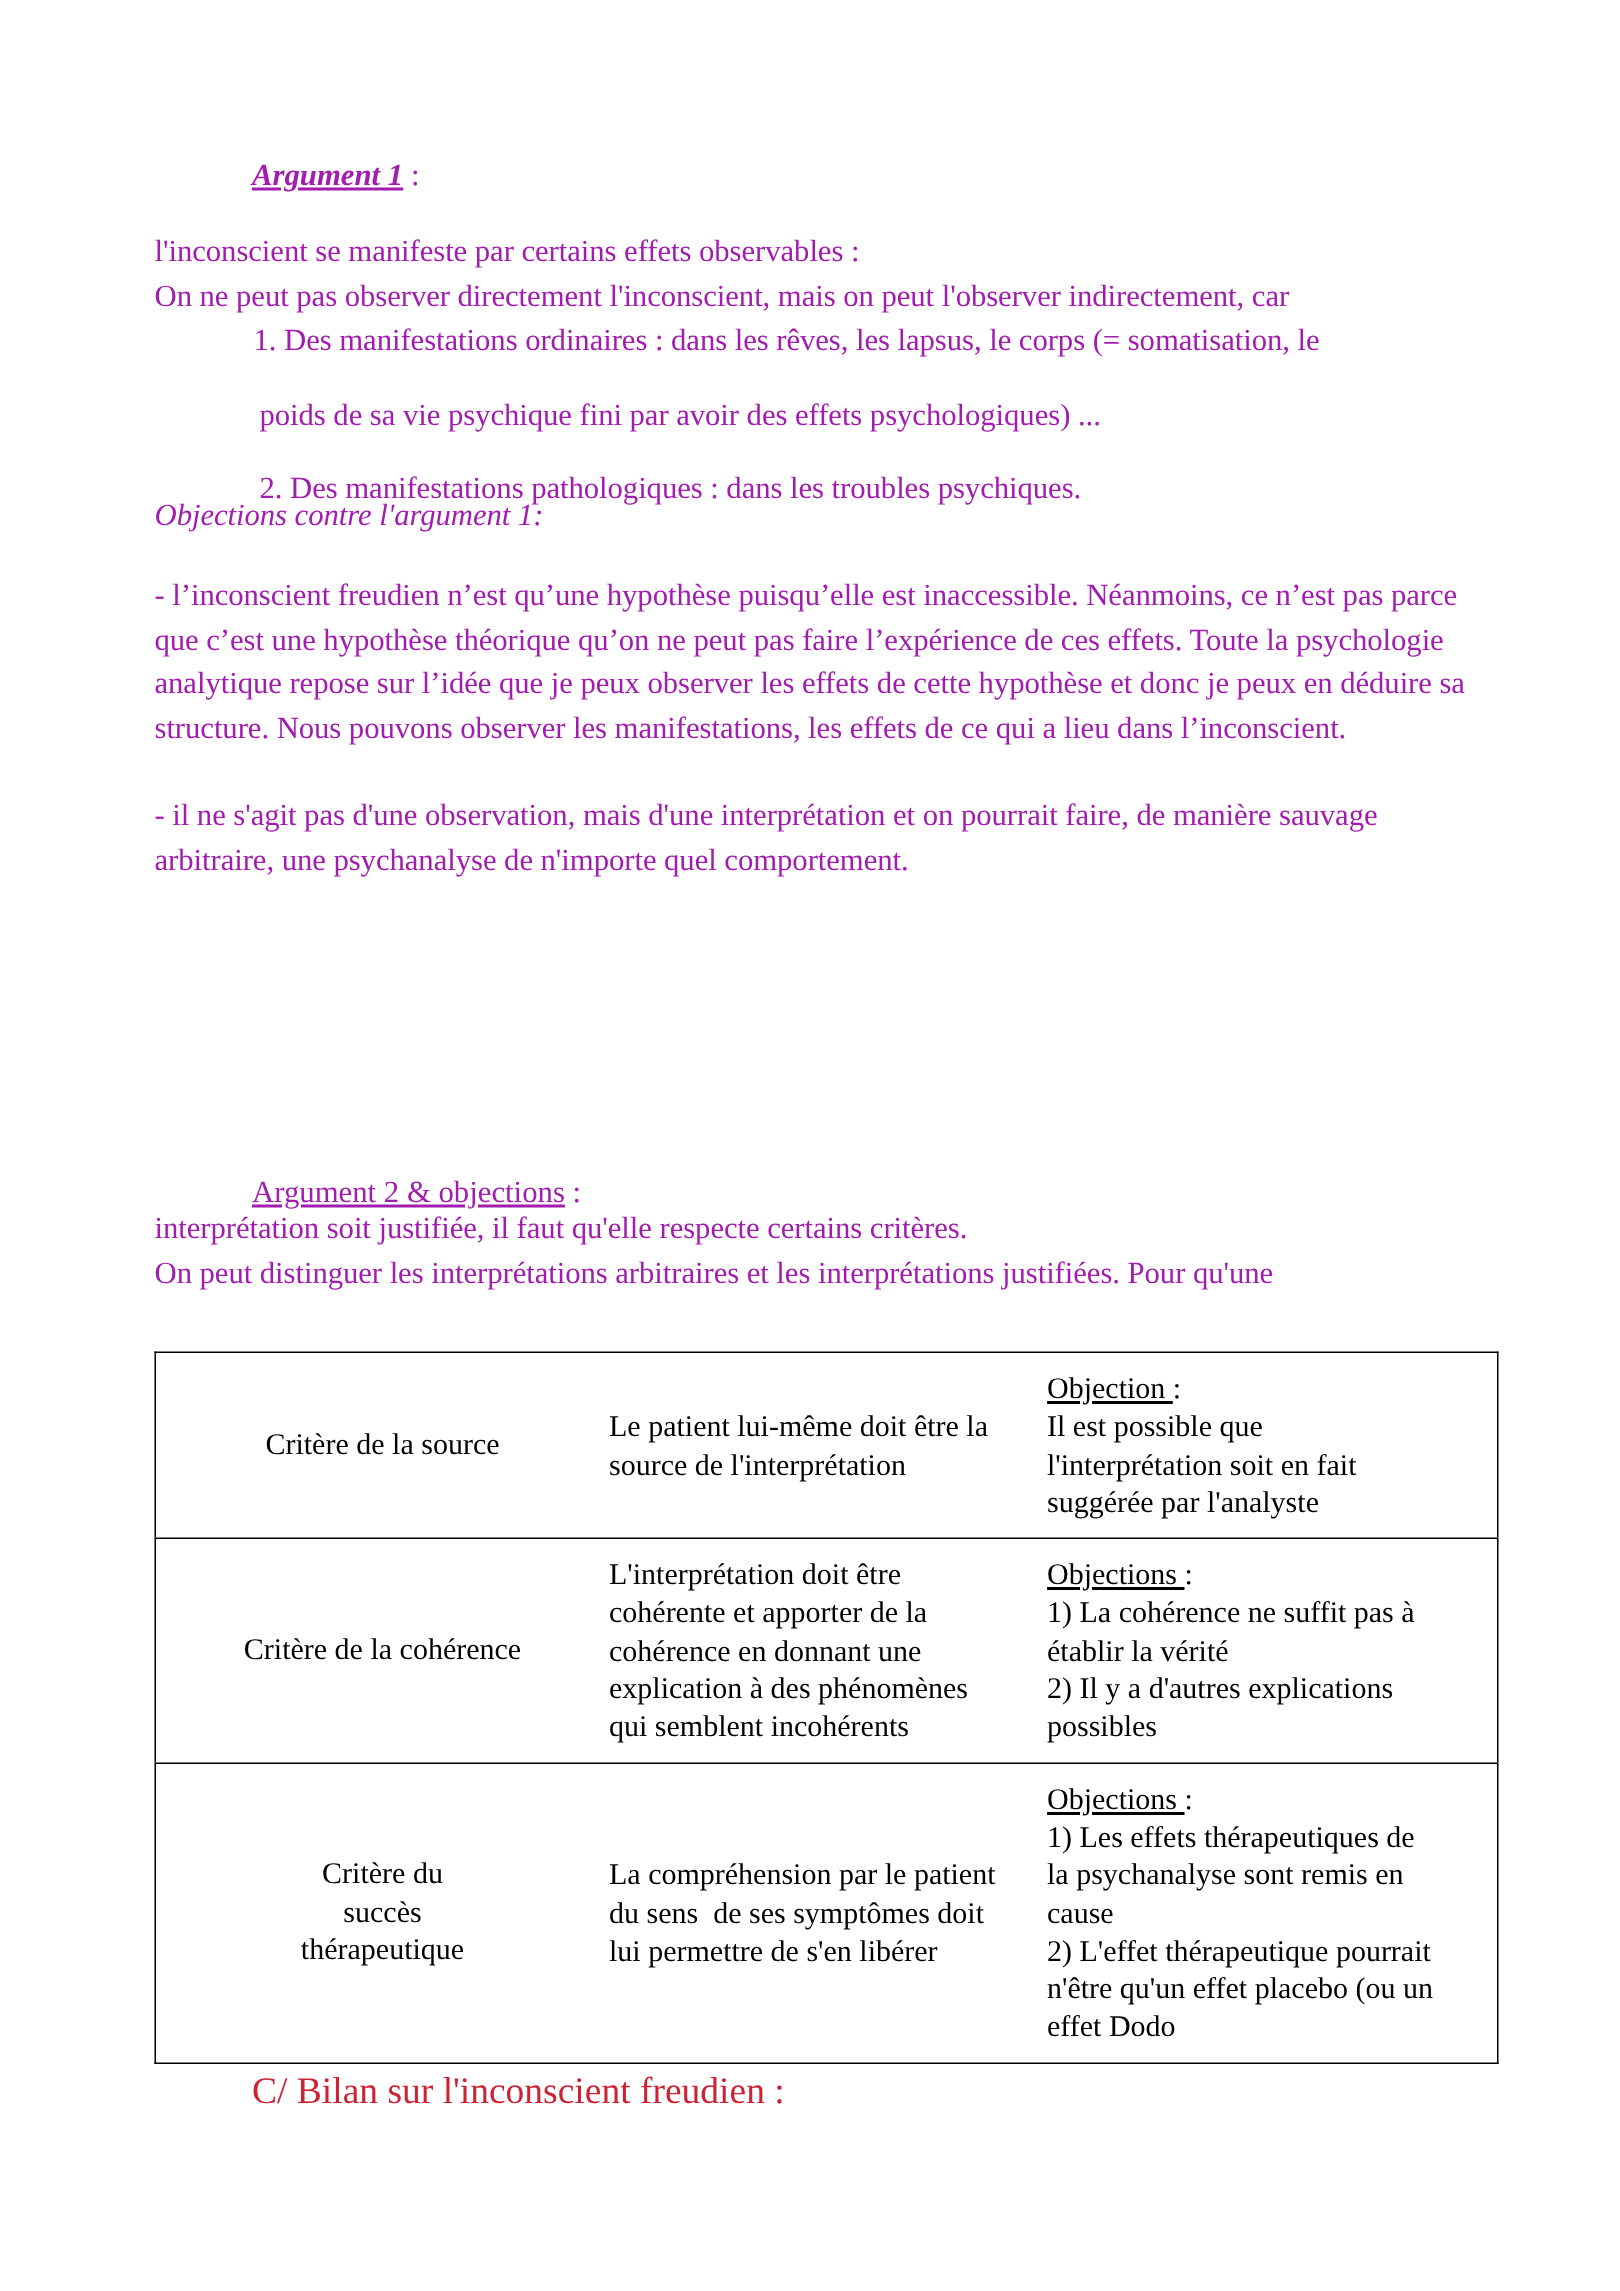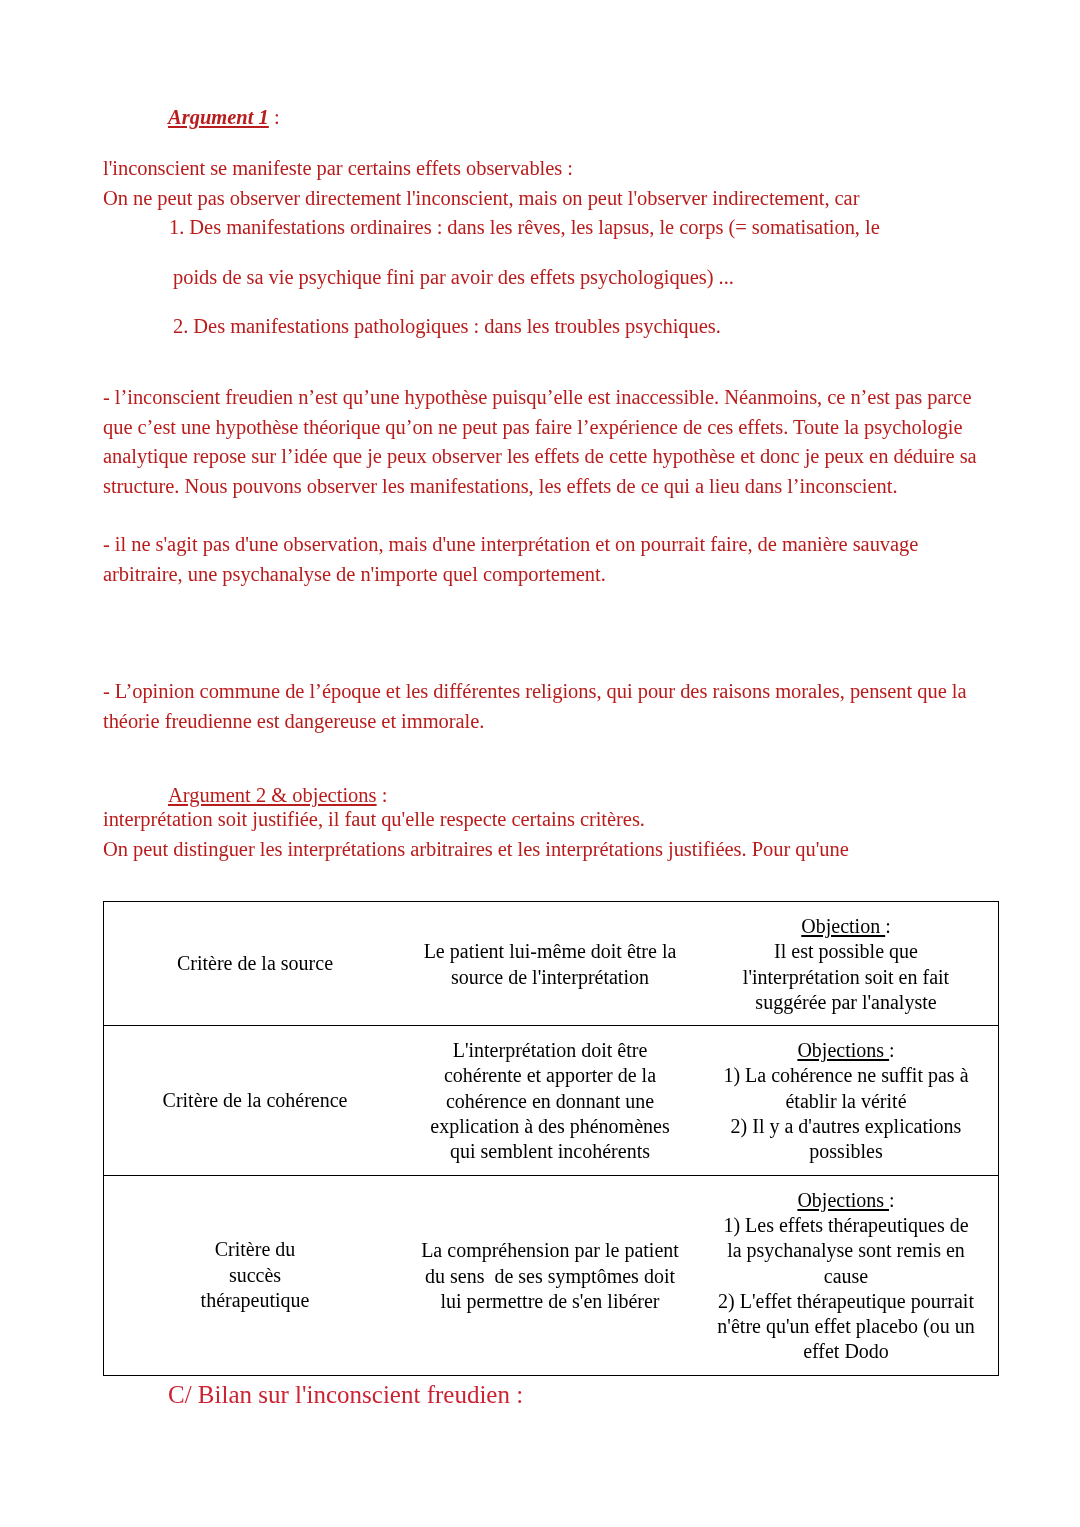--- a/index.html
+++ b/index.html
@@ -20,21 +20,21 @@
   .page {
     position: absolute;
     left: 0; top: 0;
     width: 1080px;
     height: 1527px;
     box-sizing: border-box;
     padding: 0;
   }
 
   
-  .blue       { color: #b91c1c; }
+  .blue       { color: #a21caf; }
   .red        { color: #CC2233; }
 
   .body-text {
     font-size: 20.5px;
     line-height: 29.5px;
     letter-spacing: -0.05px;
   }
 
   .heading-arg1 {
     position: absolute;
@@ -154,21 +154,21 @@
     text-align: left;
     vertical-align: top;
     padding: 12px 4px 10px 0 !important;
   }
   .col-obj {
     width: 296px;
     text-align: left;
     vertical-align: top;
     padding: 12px 4px 10px 0 !important;
   }
-  .col-desc .cl, .col-obj .cl { display: block; white-space: pre; text-align: center; }
+  .col-desc .cl, .col-obj .cl { display: block; white-space: pre; }
   .obj-head { text-decoration: underline; text-underline-offset: 2px; }
   .obj-head-colon { text-decoration: none; }
 
   .row-h1 { height: 112px; }
   .row-h2 { height: 137px; }
   .row-h3 { height: 196px; }
 
   .p-bilan {
     position: absolute;
     left: 168px;
@@ -189,25 +189,25 @@
 
   <div class="para p-intro body-text blue">
     <span class="ln">l'inconscient se manifeste par certains effets observables :</span>
     <span class="ln">On ne peut pas observer directement l'inconscient, mais on peut l'observer indirectement, car</span>
     <span class="ln ind1">1. Des manifestations ordinaires : dans les rêves, les lapsus, le corps (= somatisation, le</span>
     <span class="ln ind2">poids de sa vie psychique fini par avoir des effets psychologiques) ...</span>
     <span class="ln ind2">2. Des manifestations pathologiques : dans les troubles psychiques.</span>
   </div>
 
   <div class="para p-obj-title body-text blue">
+    <span class="ln">Objections contre l'argument 1:</span>
   </div>
 
   <div class="para p-obj-body body-text blue">- l’inconscient freudien n’est qu’une hypothèse puisqu’elle est inaccessible. Néanmoins, ce n’est pas parce que c’est une hypothèse théorique qu’on ne peut pas faire l’expérience de ces effets. Toute la psychologie analytique repose sur l’idée que je peux observer les effets de cette hypothèse et donc je peux en déduire sa structure. Nous pouvons observer les manifestations, les effets de ce qui a lieu dans l’inconscient.</div>
   <div class="para p-dash2 body-text blue">- il ne s'agit pas d'une observation, mais d'une interprétation et on pourrait faire, de manière sauvage arbitraire, une psychanalyse de n'importe quel comportement.</div>
-  <div class="para p-dash4 body-text blue">- L’opinion commune de l’époque et les différentes religions, qui pour des raisons morales, pensent que la théorie freudienne est dangereuse et immorale.</div>
 
   <div class="heading-arg2 blue">
     <span class="label">Argument 2 &amp; objections</span><span class="colon"> :</span>
   </div>
 
   <div class="para p-arg2 body-text blue">
     <span class="ln">interprétation soit justifiée, il faut qu'elle respecte certains critères.</span>
     <span class="ln">On peut distinguer les interprétations arbitraires et les interprétations justifiées. Pour qu'une</span>
   </div>
 

